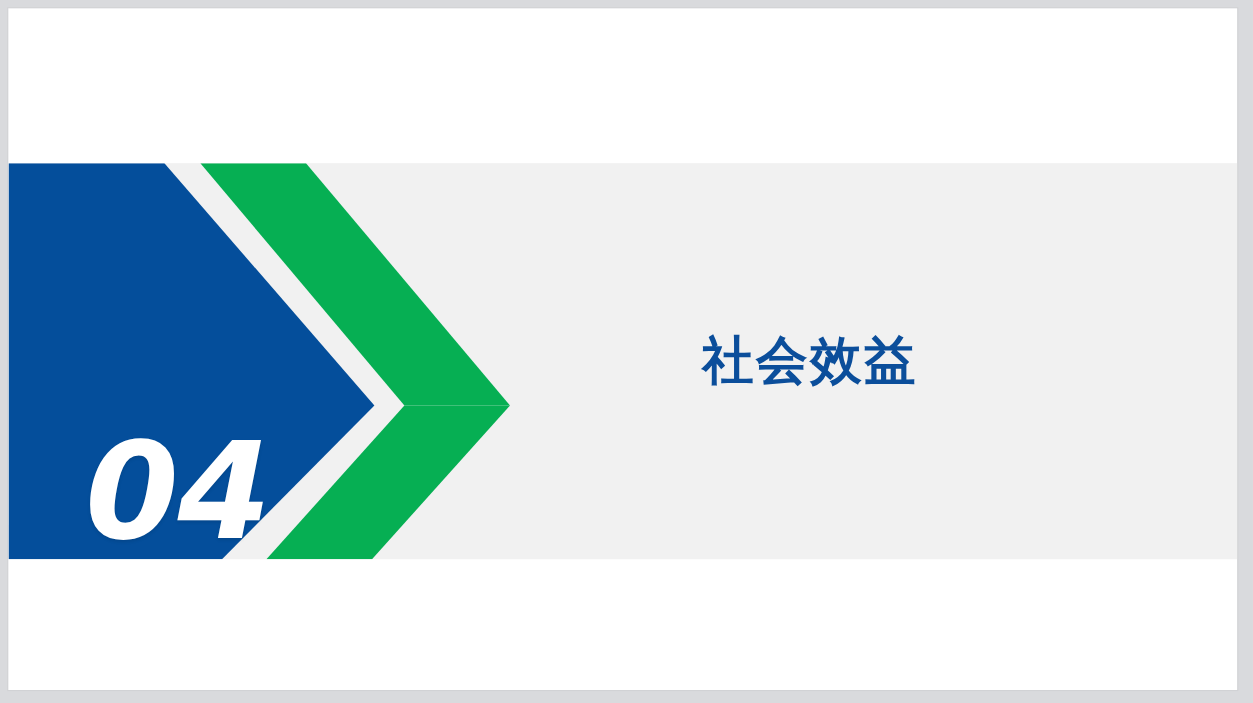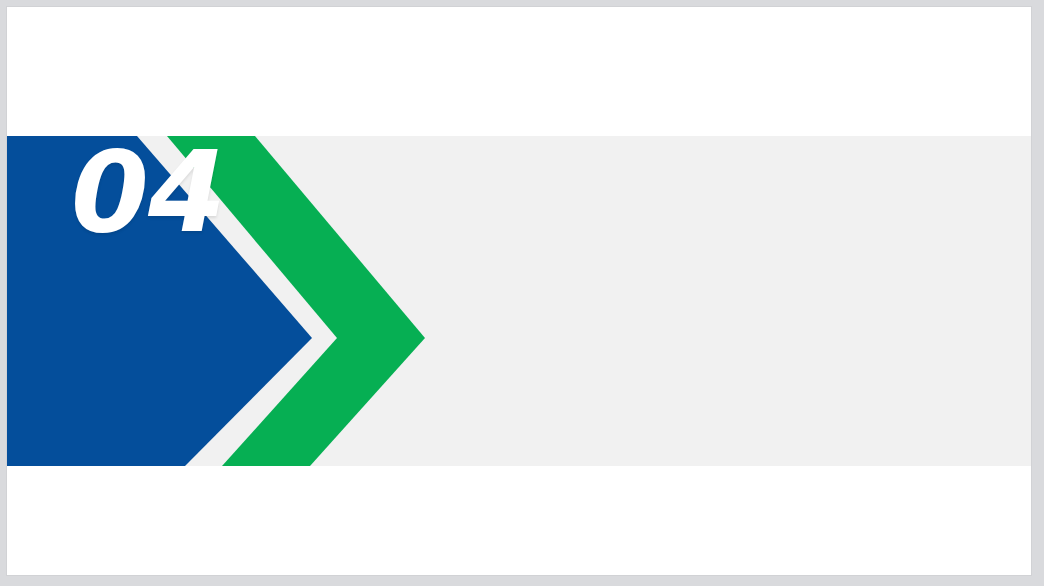--- a/index.html
+++ b/index.html
@@ -59,21 +59,21 @@
   }
 
   
   #section-number {
     position: absolute;
     left: 0px;
     top: 129px;
     width: 290px;
     height: 330px;
     display: flex;
-    align-items: flex-start;
+    align-items: flex-end;
     justify-content: flex-start;
     padding-left: 64px;
     box-sizing: border-box;
     pointer-events: none;
   }
   #section-number .num {
     font-family: "DejaVu Sans", "Liberation Sans", sans-serif;
     font-size: 112px;
     font-weight: 700;
     font-style: italic;
@@ -131,18 +131,21 @@
 
         <polygon points="160,0 248,0 418,202 330,202" fill="#06AF53"></polygon>
         <polygon points="418,202 330,202 215,330 303,330" fill="#06AF53"></polygon>
       </svg>
     </div>
 
     <div id="section-number">
       <span class="num" style="color: rgb(255, 255, 255);">04</span>
     </div>
 
+    <div id="section-title">
+      <span class="title-text" style="color: rgb(11, 78, 155);">社会效益</span>
+    </div>
 
   </div>
 
   <div id="slide-shadow"></div>
 
 </div>
 
 </body></html>

